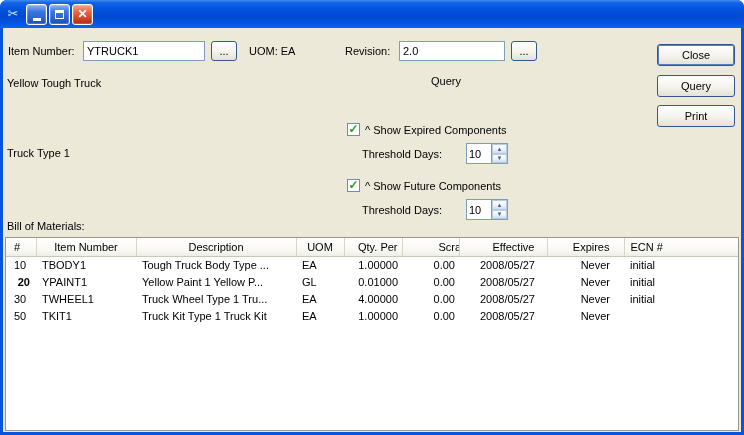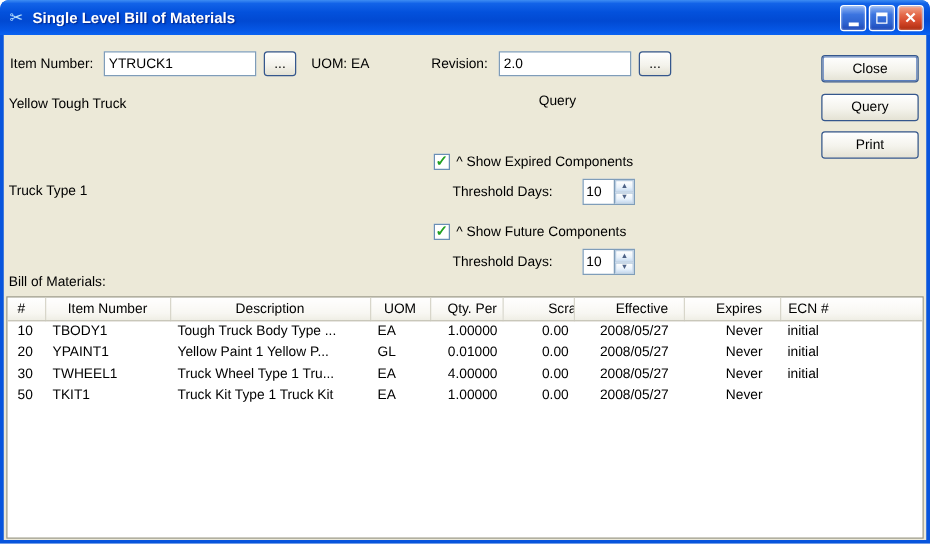--- a/index.html
+++ b/index.html
@@ -97,21 +97,20 @@
   table.bom .c6 { padding-right:12px; }
   table.bom .c7 { padding-right:14px; }
 </style>
 </head>
 <body>
 
 <div class="window">
 
   <div class="titlebar">
     <span class="app-icon">✂</span>
-    <span class="win-title">Single Level Bill of Materials</span>
     <div class="tb-buttons">
       <span class="tb-btn">
           <span class="glyph-min"></span>
         </span>
       <span class="tb-btn">
           <span class="glyph-max"></span>
         </span>
       <span class="tb-btn close-btn">
           <span class="glyph-close">✕</span>
         </span>
@@ -207,21 +206,21 @@
               <td class="c1" style="text-align: left;">TBODY1</td>
               <td class="c2" style="text-align: left;">Tough Truck Body Type ...</td>
               <td class="c3" style="text-align: left;">EA</td>
               <td class="c4" style="text-align: right;">1.00000</td>
               <td class="c5" style="text-align: right;">0.00</td>
               <td class="c6" style="text-align: right;">2008/05/27</td>
               <td class="c7" style="text-align: right;">Never</td>
               <td class="c8" style="text-align: left;">initial</td>
             </tr>
             <tr>
-              <td class="c0" style="text-align: left;">20</td>
+              <td class="c0" style="text-align: right; font-weight: bold;">20</td>
               <td class="c1" style="text-align: left;">YPAINT1</td>
               <td class="c2" style="text-align: left;">Yellow Paint 1  Yellow P...</td>
               <td class="c3" style="text-align: left;">GL</td>
               <td class="c4" style="text-align: right;">0.01000</td>
               <td class="c5" style="text-align: right;">0.00</td>
               <td class="c6" style="text-align: right;">2008/05/27</td>
               <td class="c7" style="text-align: right;">Never</td>
               <td class="c8" style="text-align: left;">initial</td>
             </tr>
             <tr>

